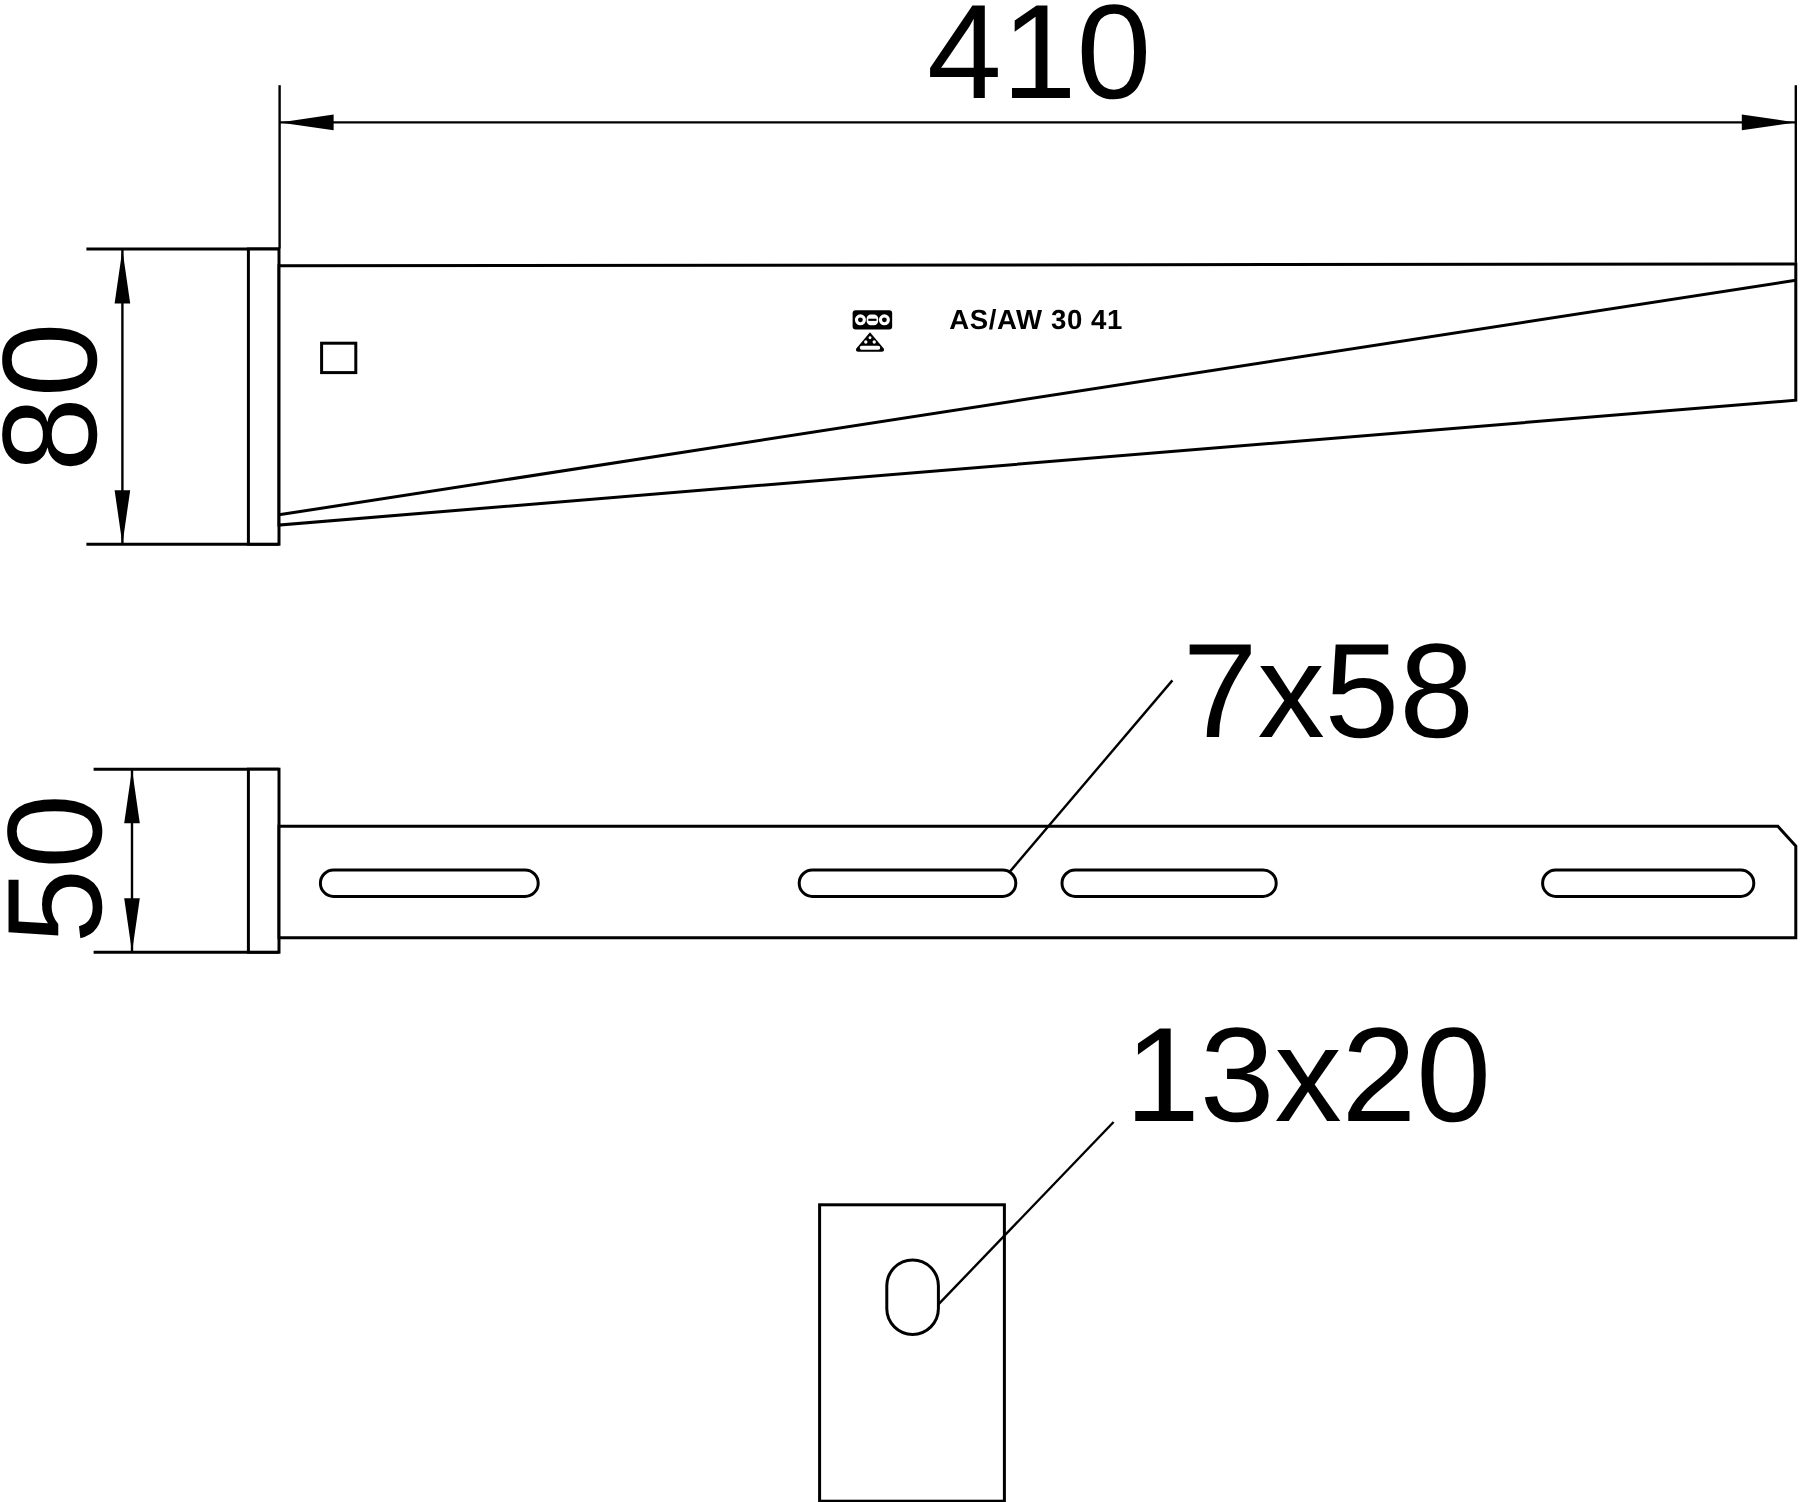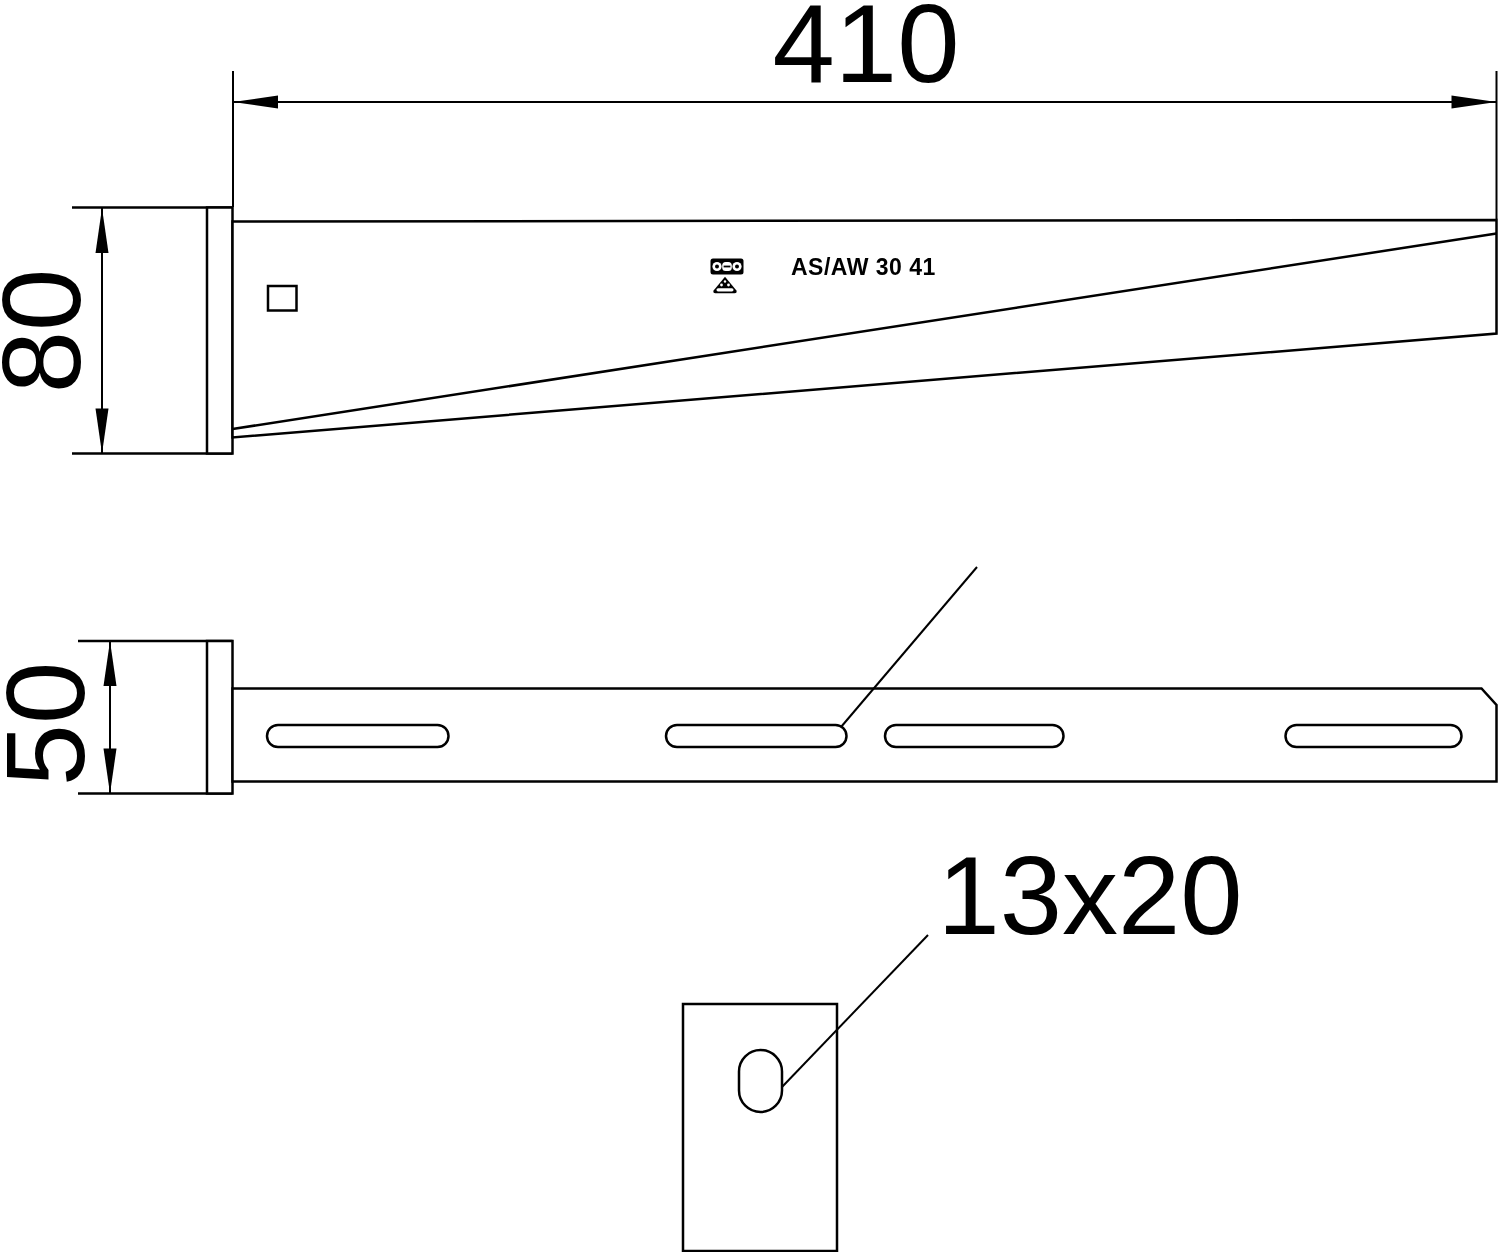--- a/index.html
+++ b/index.html
@@ -97,20 +97,21 @@
       <line x1="782" y1="1087" x2="928" y2="935" stroke="#000" stroke-width="2"></line>
     </g>
   </svg>
 
   <div class="dim-label" style="left:866px;top:44px;">410</div>
 
   <div class="dim-label vert" style="left:42px;top:331px;">80</div>
 
   <div class="dim-label vert" style="left:46px;top:724px;">50</div>
 
+  <div class="dim-label" style="left:1107px;top:576px;">7x58</div>
 
   <div class="dim-label" style="left:1090px;top:896px;">13x20</div>
 
   <svg class="icon" style="left:710px;top:258px;" width="34" height="17" viewBox="0 0 34 17">
     <rect x="0.5" y="0.5" width="33" height="16" rx="2.5" fill="#000"></rect>
     <circle cx="7" cy="8.5" r="4.6" fill="#fff"></circle>
     <circle cx="7" cy="8.5" r="2" fill="#000"></circle>
     <circle cx="27" cy="8.5" r="4.6" fill="#fff"></circle>
     <circle cx="27" cy="8.5" r="2" fill="#000"></circle>
     <rect x="12.2" y="4" width="9.6" height="9" rx="3.5" fill="#fff"></rect>

